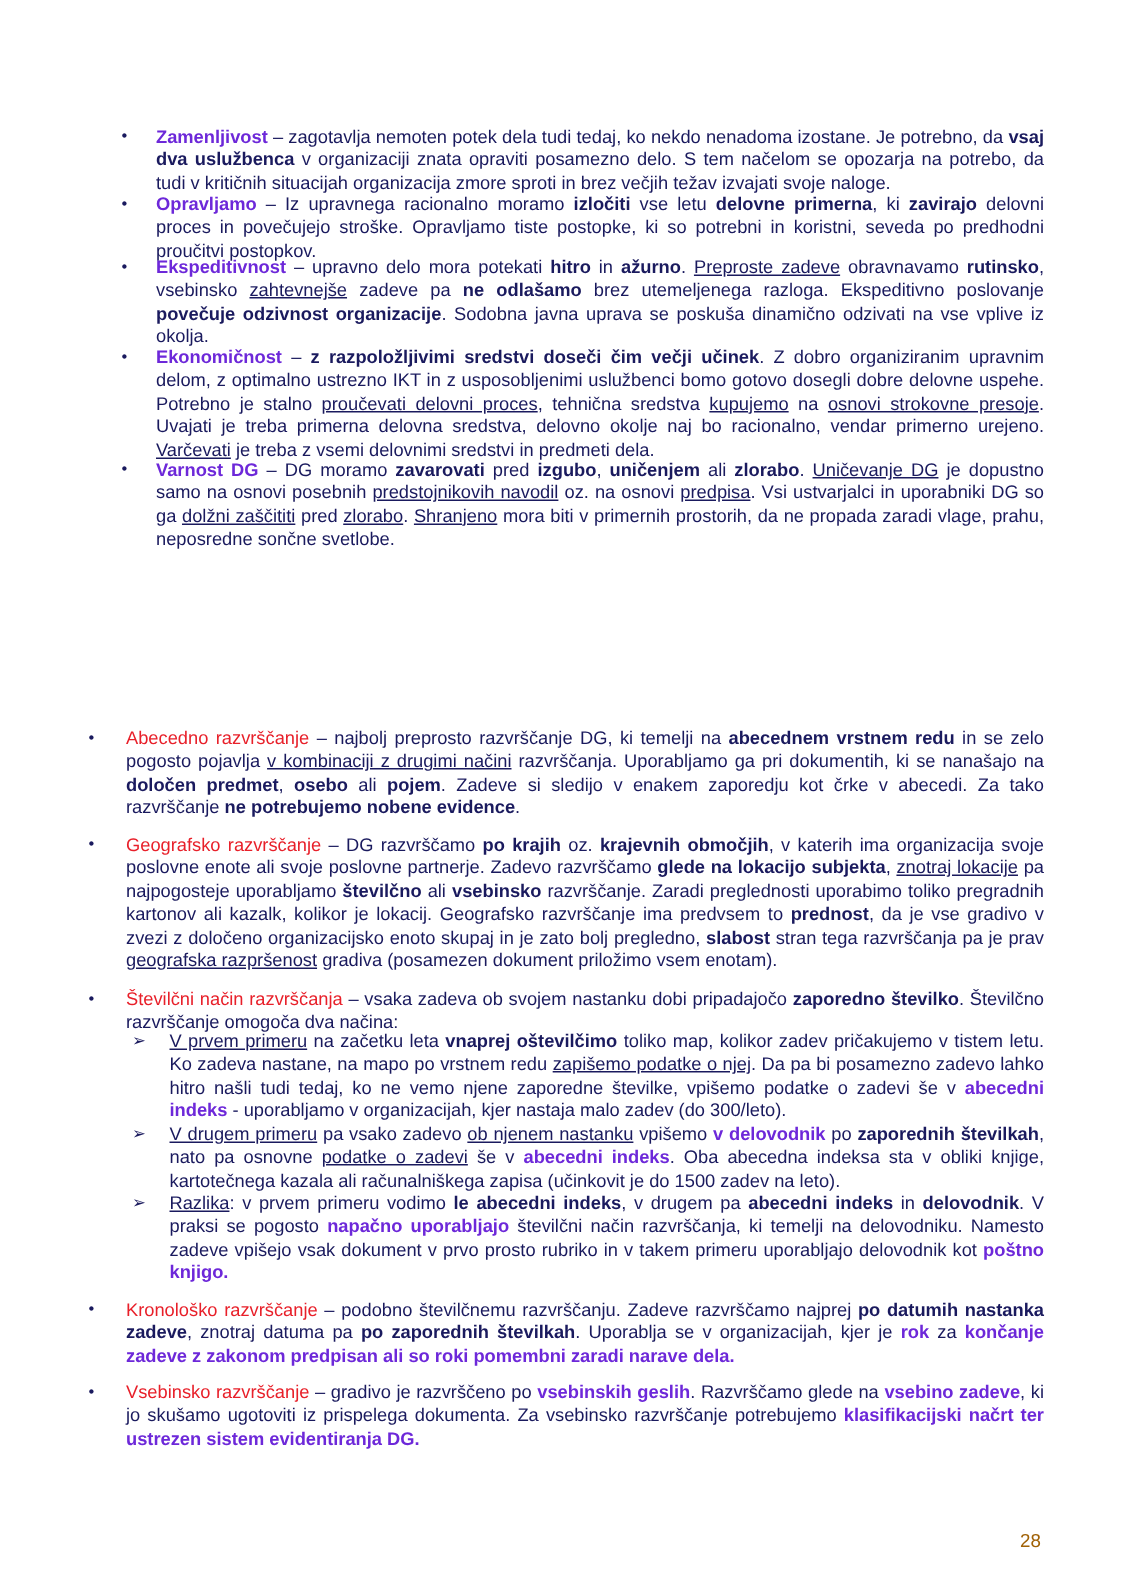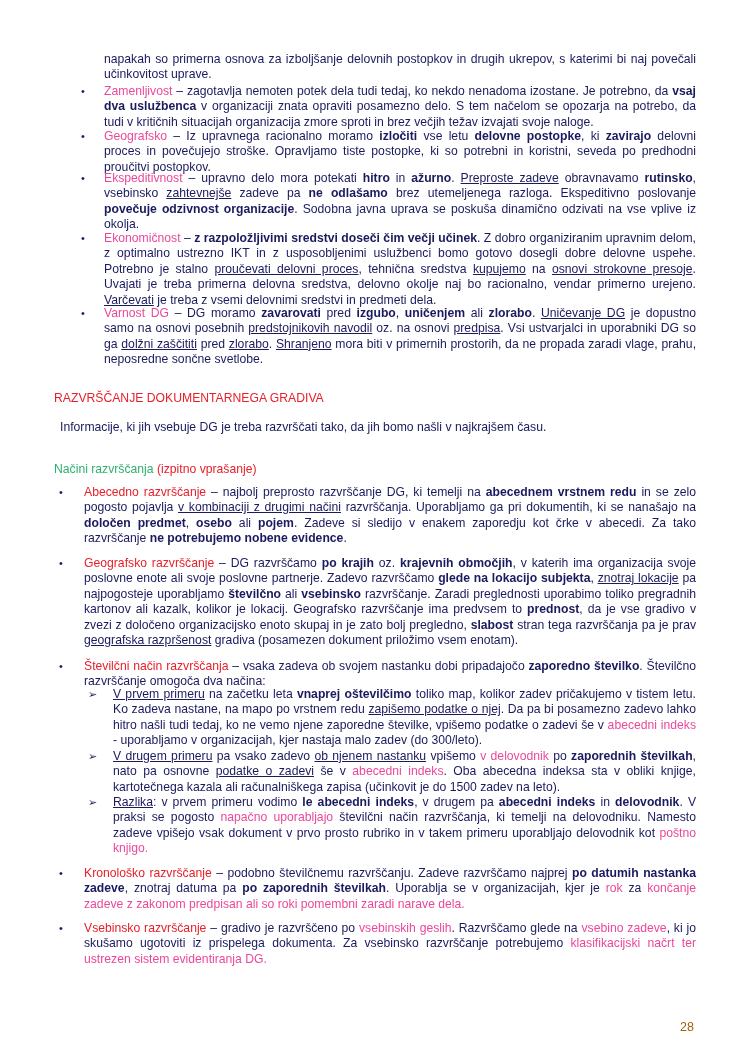--- a/index.html
+++ b/index.html
@@ -3,56 +3,47 @@
 <meta charset="utf-8">
 <style>
   html, body { margin: 0; padding: 0; background: #ffffff; }
   body { width: 750px; height: 1061px; position: relative; overflow: hidden;
          font-family: "Liberation Sans", sans-serif; font-size: 12.2px; color: #1a1a5e; line-height: 15.4px; }
   .page { position: absolute; left: 0; top: 0; width: 750px; height: 1061px; }
   .blk { position: absolute; text-align: justify; }
   .bl { position: absolute; width: 10px; text-align: center; color: #1a1a5e; font-size: 11px; }
   .ar { position: absolute; width: 12px; color: #1a1a5e; font-size: 11px; }
   b { font-weight: bold; color: #1a1a5e; }
-  .kw { color: #ec4899; font-weight: normal; }
+  .kw { color: #6d28d9; font-weight: bold; }
   .red { color: #e8202a; }
   .grn { color: #2fb070; }
   u { text-decoration: underline; }
   .pagenum { position: absolute; left: 680px; top: 1008px; font-size: 12.5px; color: #a16207; margin-top: 12px; }
 </style>
 </head>
 <body>
 
 <div class="page">
 
-  <div class="blk" style="left:104px; top:52px; width:592px;">
-    <span>napakah so primerna osnova za izboljšanje delovnih postopkov in drugih ukrepov, s katerimi bi naj povečali učinkovitost uprave.</span>
-  </div>
 
   <div id="principles">
       <div class="bl" style="left: 78px; top: 84px;">•</div>
       <div class="blk" style="left: 104px; top: 84px; width: 592px;"><span class="kw">Zamenljivost</span><span> – zagotavlja nemoten potek dela tudi tedaj, ko nekdo nenadoma izostane. Je potrebno, da </span><b>vsaj dva uslužbenca</b><span> v organizaciji znata opraviti posamezno delo. S tem načelom se opozarja na potrebo, da tudi v kritičnih situacijah organizacija zmore sproti in brez večjih težav izvajati svoje naloge.</span></div>
       <div class="bl" style="left: 78px; top: 129px;">•</div>
-      <div class="blk" style="left: 104px; top: 129px; width: 592px;"><span class="kw">Geografsko</span><span> – Iz upravnega racionalno moramo </span><b>izločiti</b><span> vse letu </span><b>delovne postopke</b><span>, ki </span><b>zavirajo</b><span> delovni proces in povečujejo stroške. Opravljamo tiste postopke, ki so potrebni in koristni, seveda po predhodni proučitvi postopkov.</span></div>
+      <div class="blk" style="left: 104px; top: 129px; width: 592px;"><span class="kw">Opravljamo</span><span> – Iz upravnega racionalno moramo </span><b>izločiti</b><span> vse letu </span><b>delovne primerna</b><span>, ki </span><b>zavirajo</b><span> delovni proces in povečujejo stroške. Opravljamo tiste postopke, ki so potrebni in koristni, seveda po predhodni proučitvi postopkov.</span></div>
       <div class="bl" style="left: 78px; top: 171px;">•</div>
       <div class="blk" style="left: 104px; top: 171px; width: 592px;"><span class="kw">Ekspeditivnost</span><span> – upravno delo mora potekati </span><b>hitro</b><span> in </span><b>ažurno</b><span>. </span><u>Preproste zadeve</u><span> obravnavamo </span><b>rutinsko</b><span>, vsebinsko </span><u>zahtevnejše</u><span> zadeve pa </span><b>ne odlašamo</b><span> brez utemeljenega razloga. Ekspeditivno poslovanje </span><b>povečuje odzivnost organizacije</b><span>. Sodobna javna uprava se poskuša dinamično odzivati na vse vplive iz okolja.</span></div>
       <div class="bl" style="left: 78px; top: 231px;">•</div>
       <div class="blk" style="left: 104px; top: 231px; width: 592px;"><span class="kw">Ekonomičnost</span><span> – </span><b>z razpoložljivimi sredstvi doseči čim večji učinek</b><span>. Z dobro organiziranim upravnim delom, z optimalno ustrezno IKT in z usposobljenimi uslužbenci bomo gotovo dosegli dobre delovne uspehe. Potrebno je stalno </span><u>proučevati delovni proces</u><span>, tehnična sredstva </span><u>kupujemo</u><span> na </span><u>osnovi strokovne presoje</u><span>. Uvajati je treba primerna delovna sredstva, delovno okolje naj bo racionalno, vendar primerno urejeno. </span><u>Varčevati</u><span> je treba z vsemi delovnimi sredstvi in predmeti dela.</span></div>
       <div class="bl" style="left: 78px; top: 306px;">•</div>
       <div class="blk" style="left: 104px; top: 306px; width: 592px;"><span class="kw">Varnost DG</span><span> – DG moramo </span><b>zavarovati</b><span> pred </span><b>izgubo</b><span>, </span><b>uničenjem</b><span> ali </span><b>zlorabo</b><span>. </span><u>Uničevanje DG</u><span> je dopustno samo na osnovi posebnih </span><u>predstojnikovih navodil</u><span> oz. na osnovi </span><u>predpisa</u><span>. Vsi ustvarjalci in uporabniki DG so ga </span><u>dolžni zaščititi</u><span> pred </span><u>zlorabo</u><span>. </span><u>Shranjeno</u><span> mora biti v primernih prostorih, da ne propada zaradi vlage, prahu, neposredne sončne svetlobe.</span></div>
     </div>
 
-  <div class="blk red" style="left:54px; top:391px; width:600px;">RAZVRŠČANJE DOKUMENTARNEGA GRADIVA</div>
 
-  <div class="blk" style="left:60px; top:420px; width:640px;">Informacije, ki jih vsebuje DG je treba razvrščati tako, da jih bomo našli v najkrajšem času.</div>
 
-  <div class="blk" style="left:54px; top:462px; width:640px;">
-    <span class="grn">Načini razvrščanja</span>
-    <span class="red">(izpitno vprašanje)</span>
-  </div>
 
   <div id="methods">
       <div class="bl" style="left: 56px; top: 485px;">•</div>
       <div class="blk" style="left: 84px; top: 485px; width: 612px;"><span class="red">Abecedno razvrščanje</span><span> – najbolj preprosto razvrščanje DG, ki temelji na </span><b>abecednem vrstnem redu</b><span> in se zelo pogosto pojavlja </span><u>v kombinaciji z drugimi načini</u><span> razvrščanja. Uporabljamo ga pri dokumentih, ki se nanašajo na </span><b>določen predmet</b><span>, </span><b>osebo</b><span> ali </span><b>pojem</b><span>. Zadeve si sledijo v enakem zaporedju kot črke v abecedi. Za tako razvrščanje </span><b>ne potrebujemo nobene evidence</b><span>.</span></div>
       <div class="bl" style="left: 56px; top: 556px;">•</div>
       <div class="blk" style="left: 84px; top: 556px; width: 612px;"><span class="red">Geografsko razvrščanje</span><span> – DG razvrščamo </span><b>po krajih</b><span> oz. </span><b>krajevnih območjih</b><span>, v katerih ima organizacija svoje poslovne enote ali svoje poslovne partnerje. Zadevo razvrščamo </span><b>glede na lokacijo subjekta</b><span>, </span><u>znotraj lokacije</u><span> pa najpogosteje uporabljamo </span><b>številčno</b><span> ali </span><b>vsebinsko</b><span> razvrščanje. Zaradi preglednosti uporabimo toliko pregradnih kartonov ali kazalk, kolikor je lokacij. Geografsko razvrščanje ima predvsem to </span><b>prednost</b><span>, da je vse gradivo v zvezi z določeno organizacijsko enoto skupaj in je zato bolj pregledno, </span><b>slabost</b><span> stran tega razvrščanja pa je prav </span><u>geografska razpršenost</u><span> gradiva (posamezen dokument priložimo vsem enotam).</span></div>
       <div class="bl" style="left: 56px; top: 659px;">•</div>
       <div class="blk" style="left: 84px; top: 659px; width: 612px;"><span class="red">Številčni način razvrščanja</span><span> – vsaka zadeva ob svojem nastanku dobi pripadajočo </span><b>zaporedno številko</b><span>. Številčno razvrščanje omogoča dva načina:</span></div>
       <div class="ar" style="left: 88px; top: 687px;">➢</div>
       <div class="blk" style="left: 113px; top: 687px; width: 583px;"><u>V prvem primeru</u><span> na začetku leta </span><b>vnaprej oštevilčimo</b><span> toliko map, kolikor zadev pričakujemo v tistem letu. Ko zadeva nastane, na mapo po vrstnem redu </span><u>zapišemo podatke o njej</u><span>. Da pa bi posamezno zadevo  lahko hitro našli tudi tedaj, ko ne vemo njene zaporedne številke, vpišemo podatke o zadevi še v </span><span class="kw">abecedni indeks</span><span> - uporabljamo v organizacijah, kjer nastaja malo zadev (do 300/leto).</span></div>

